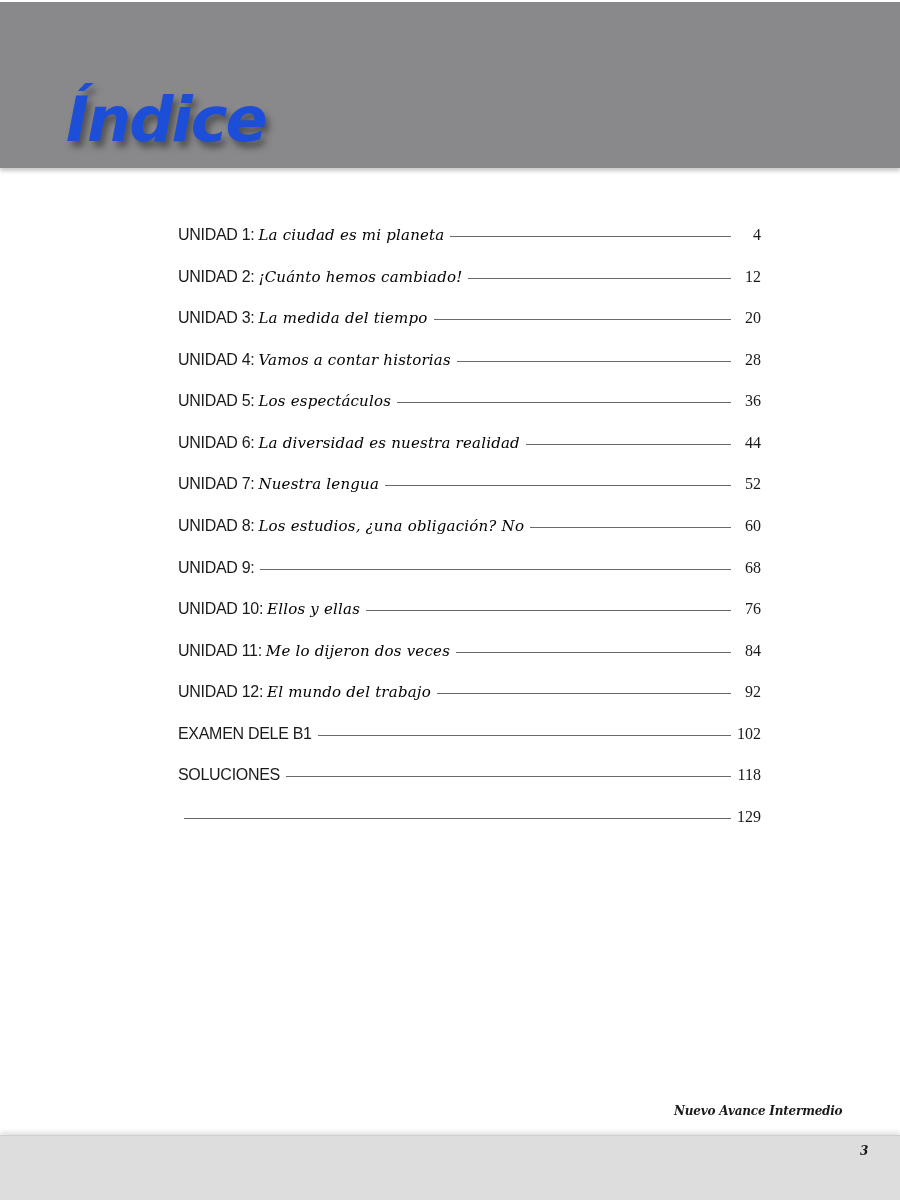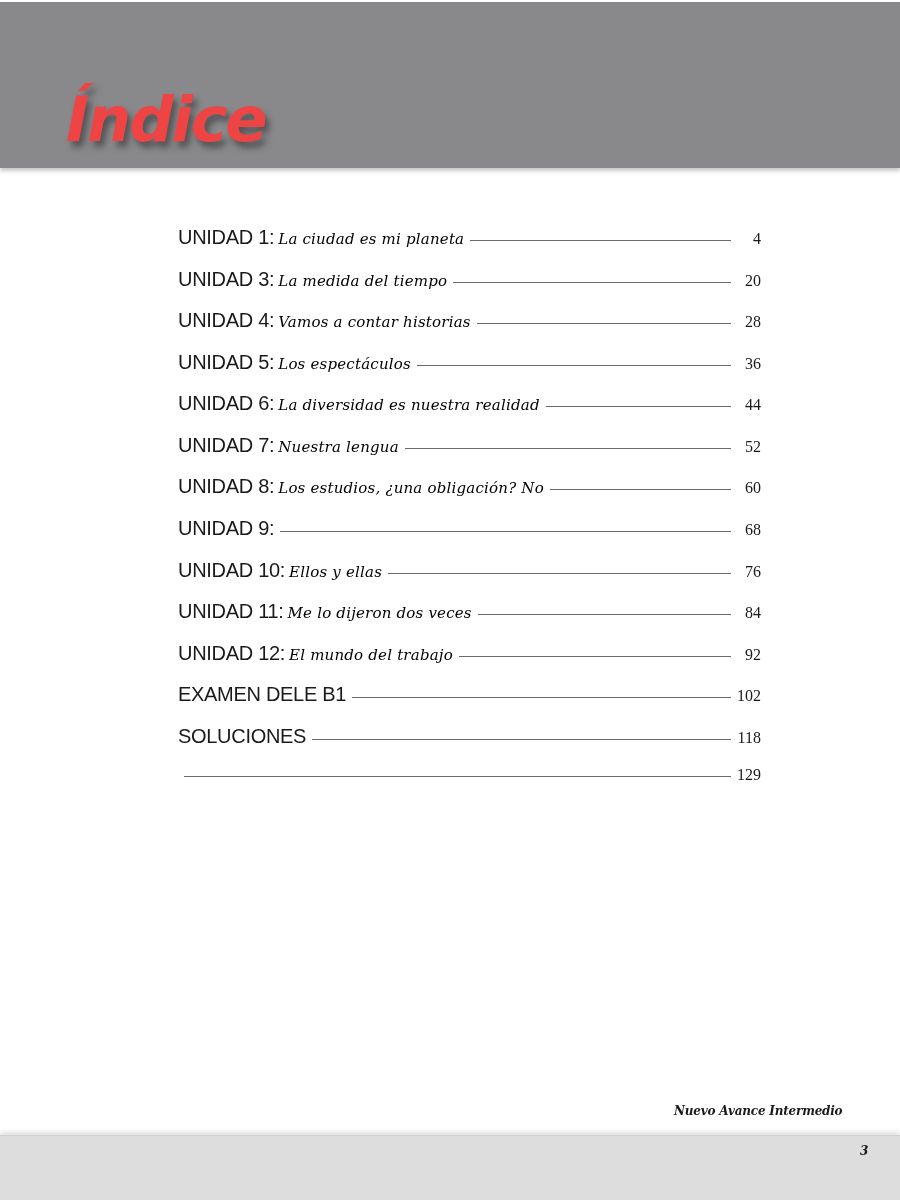--- a/index.html
+++ b/index.html
@@ -26,21 +26,21 @@
     .header-title {
       position: absolute;
       left: 66px;
       top: 80px;
       margin: 0;
       font-family: "DejaVu Sans", sans-serif;
       font-weight: bold;
       font-style: italic;
       font-size: 62px;
       line-height: 80px;
-      color: #ef4444;
+      color: #1d4ed8;
       letter-spacing: -2px;
       text-shadow: 4px 6px 6px rgba(40,40,40,0.55);
     }
     .toc {
       position: absolute;
       left: 178px;
       top: 226px;
       width: 583px;
       margin: 0;
       padding: 0;
@@ -48,21 +48,21 @@
     }
     .toc-row {
       display: flex;
       align-items: baseline;
       height: 41.57px;
       width: 583px;
     }
     .toc-label {
       white-space: nowrap;
       font-family: "Liberation Sans", sans-serif;
-      font-size: 20px;
+      font-size: 16px;
       color: #1a1a1a;
       letter-spacing: -0.3px;
     }
     .toc-title {
       white-space: nowrap;
       font-family: "DejaVu Serif", serif;
       font-style: italic;
       font-size: 15px;
       color: #000000;
       margin-left: 4px;
@@ -125,20 +125,26 @@
 <h1 class="header-title">Índice</h1>
 
 <ul class="toc">
   <li class="toc-row">
     <span class="toc-label">UNIDAD 1:</span>
     <span class="toc-title">La ciudad es mi planeta</span>
     <span class="toc-leader"></span>
     <span class="toc-page">4</span>
   </li>
   <li class="toc-row">
+    <span class="toc-label">UNIDAD 2:</span>
+    <span class="toc-title">¡Cuánto hemos cambiado!</span>
+    <span class="toc-leader"></span>
+    <span class="toc-page">12</span>
+  </li>
+  <li class="toc-row">
     <span class="toc-label">UNIDAD 3:</span>
     <span class="toc-title">La medida del tiempo</span>
     <span class="toc-leader"></span>
     <span class="toc-page">20</span>
   </li>
   <li class="toc-row">
     <span class="toc-label">UNIDAD 4:</span>
     <span class="toc-title">Vamos a contar historias</span>
     <span class="toc-leader"></span>
     <span class="toc-page">28</span>

